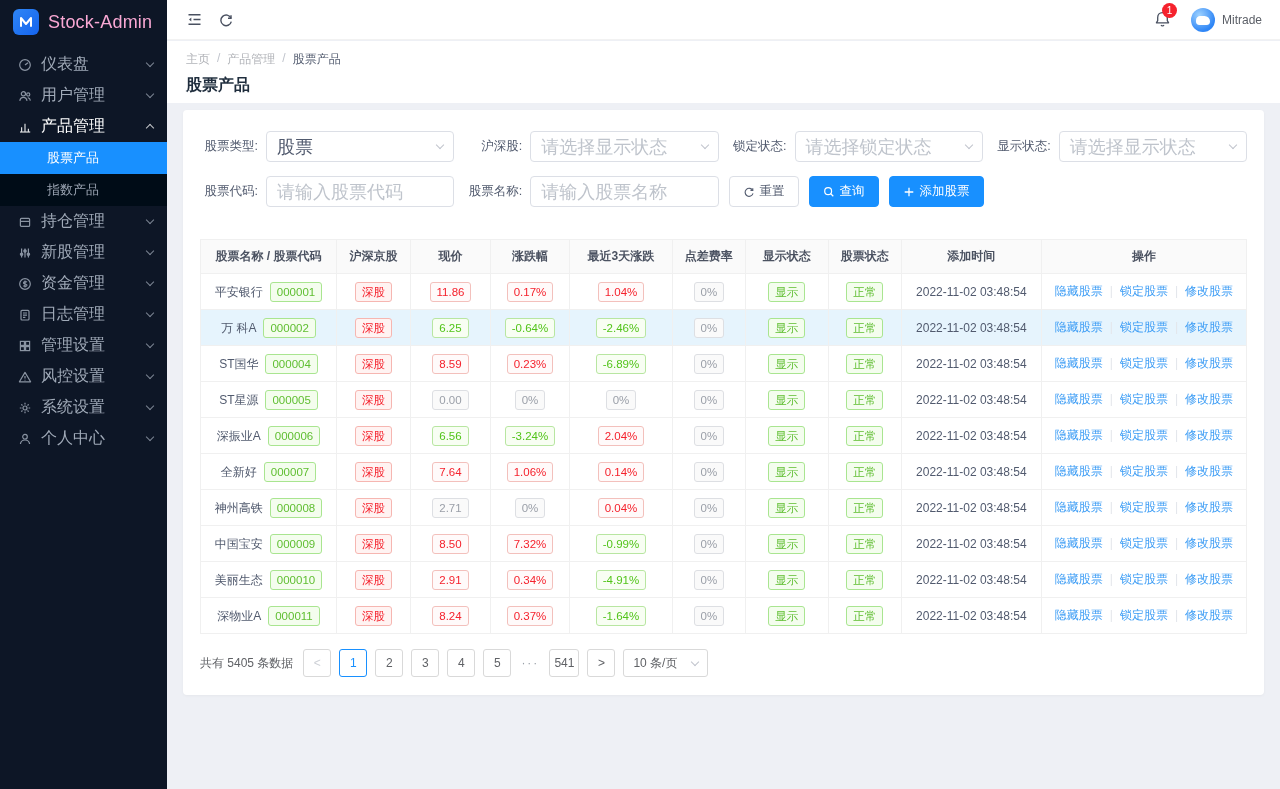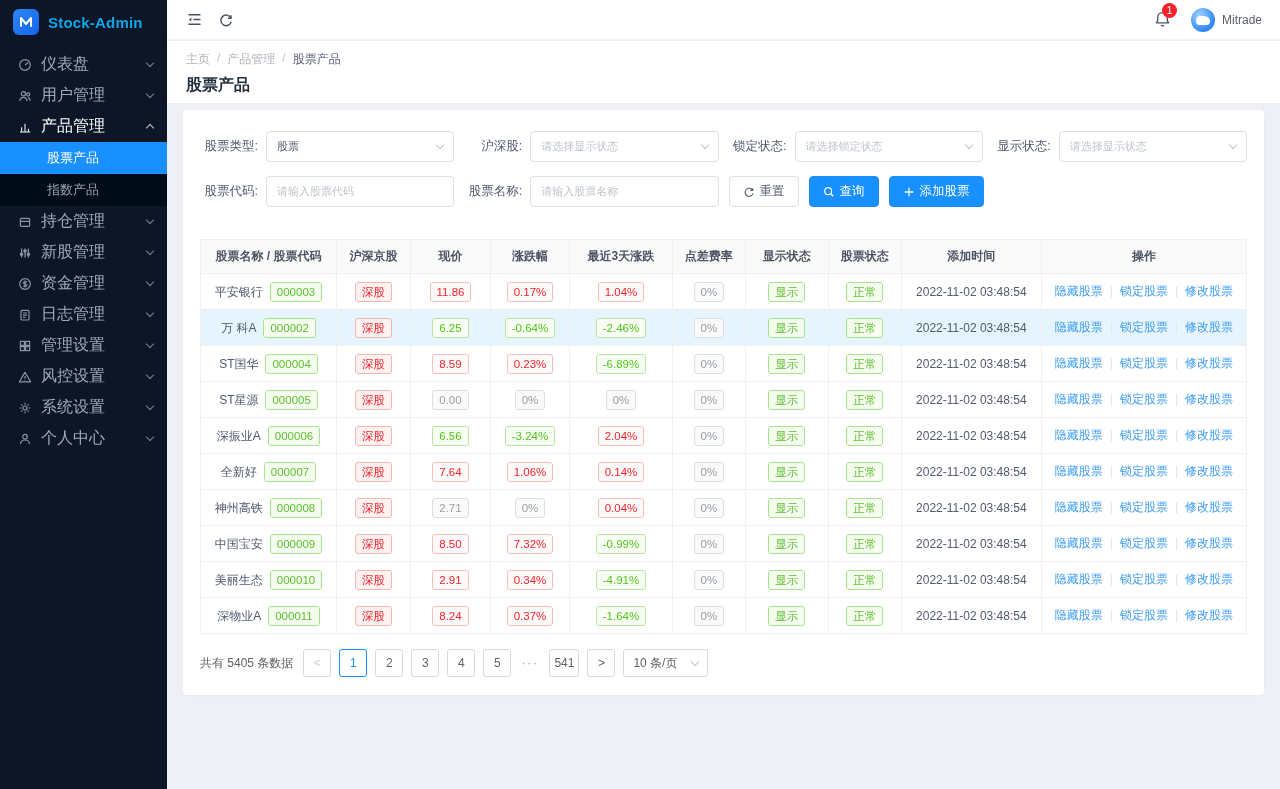--- a/index.html
+++ b/index.html
@@ -4,21 +4,21 @@
 <style>
   * { margin:0; padding:0; box-sizing:border-box; }
   html,body { width:1280px; height:789px; overflow:hidden;
     font-family:"Liberation Sans","DejaVu Sans",sans-serif; font-size:12px; color:#515a6e; background:#eef0f5; }
 
   
   .sidebar { position:absolute; left:0; top:0; width:167px; height:789px; background:#0d1626; z-index:5; }
   .logo-row { display:flex; align-items:center; height:44px; padding-left:13px; }
   .logo-badge { width:26px; height:26px; border-radius:6px; background:linear-gradient(135deg,#2f86f6,#1564ee);
     display:flex; align-items:center; justify-content:center; flex:0 0 auto; }
-  .logo-title { color:#0ea5e9; font-size:15px; font-weight:bold; margin-left:9px; letter-spacing:.2px; }
+  .logo-title { color:#f9a8d4; font-size:18px; font-weight:normal; margin-left:9px; letter-spacing:.2px; }
   .menu { margin-top:5px; }
   .s-item { display:flex; align-items:center; height:31px; padding:0 14px 0 17px; color:#a0aab8; font-size:16px; cursor:pointer; }
   .s-item .s-ico { width:15px; height:15px; margin-right:9px; display:flex; align-items:center; justify-content:center; opacity:.85; }
   .s-item.parent-active { color:#fff; }
   .chev { width:6px; height:6px; border-right:1.4px solid currentColor; border-bottom:1.4px solid currentColor;
     transform:rotate(45deg); margin-left:auto; opacity:.75; margin-top:-3px; }
   .chev.up { transform:rotate(-135deg); margin-top:3px; }
   .submenu { background:#000c17; }
   .sub-item { display:flex; align-items:center; height:32px; padding-left:47px; color:#9aa4b2; font-size:13px; cursor:pointer; }
   .sub-item.active { background:#1890ff; color:#fff; }
@@ -47,21 +47,21 @@
 
   
   .content { position:absolute; left:167px; top:103px; right:0; bottom:0; padding:7px 16px; }
   .card { background:#fff; border-radius:4px; box-shadow:0 1px 3px rgba(0,0,0,.04); padding:21px 17px 18px; }
 
   
   .filter-grid { display:grid; grid-template-columns:repeat(4,1fr); column-gap:10px; row-gap:14px; }
   .field { display:flex; align-items:center; }
   .f-label { width:66px; text-align:right; padding-right:8px; color:#515a6e; font-size:12.5px; flex:0 0 auto; }
   .control { flex:1; height:31px; border:1px solid #dcdfe6; border-radius:4px; background:#fff;
-    display:flex; align-items:center; padding:0 10px; color:#515a6e; font-size:11px; }
+    display:flex; align-items:center; padding:0 10px; color:#515a6e; font-size:18px; }
   .control .ph { color:#bfc4cc; }
   .sel-chev { margin-left:auto; width:6px; height:6px; border-right:1.3px solid #c0c4cc; border-bottom:1.3px solid #c0c4cc;
     transform:rotate(45deg); margin-top:-3px; }
   .btn-row { grid-column:3 / span 2; display:flex; align-items:center; gap:10px; }
   .btn { height:31px; border-radius:4px; display:inline-flex; align-items:center; gap:5px; padding:0 13px;
     font-size:12.5px; cursor:pointer; border:1px solid #dcdfe6; background:#fff; color:#515a6e; }
   .btn.primary { background:#1890ff; border-color:#1890ff; color:#fff; }
 
   
   .tbl { width:100%; border-collapse:collapse; margin-top:32px; table-layout:fixed; }
@@ -365,21 +365,21 @@
             <th>最近3天涨跌</th>
             <th>点差费率</th>
             <th>显示状态</th>
             <th>股票状态</th>
             <th>添加时间</th>
             <th>操作</th>
           </tr>
         </thead>
       <tbody id="tbody">
           <tr>
-            <td><span class="nm">平安银行</span><span class="tag green">000003</span></td>
+            <td><span class="nm">平安银行</span><span class="tag green">000001</span></td>
             <td><span class="tag red">深股</span></td>
             <td><span class="tag redval">11.86</span></td>
             <td><span class="tag redval">0.17%</span></td>
             <td><span class="tag redval">1.04%</span></td>
             <td><span class="tag gray">0%</span></td>
             <td><span class="tag green">显示</span></td>
             <td><span class="tag green">正常</span></td>
             <td class="time-cell">2022-11-02 03:48:54</td>
             <td><span class="act-link">隐藏股票</span><span class="act-sep">|</span><span class="act-link">锁定股票</span><span class="act-sep">|</span><span class="act-link">修改股票</span></td>
           </tr>

